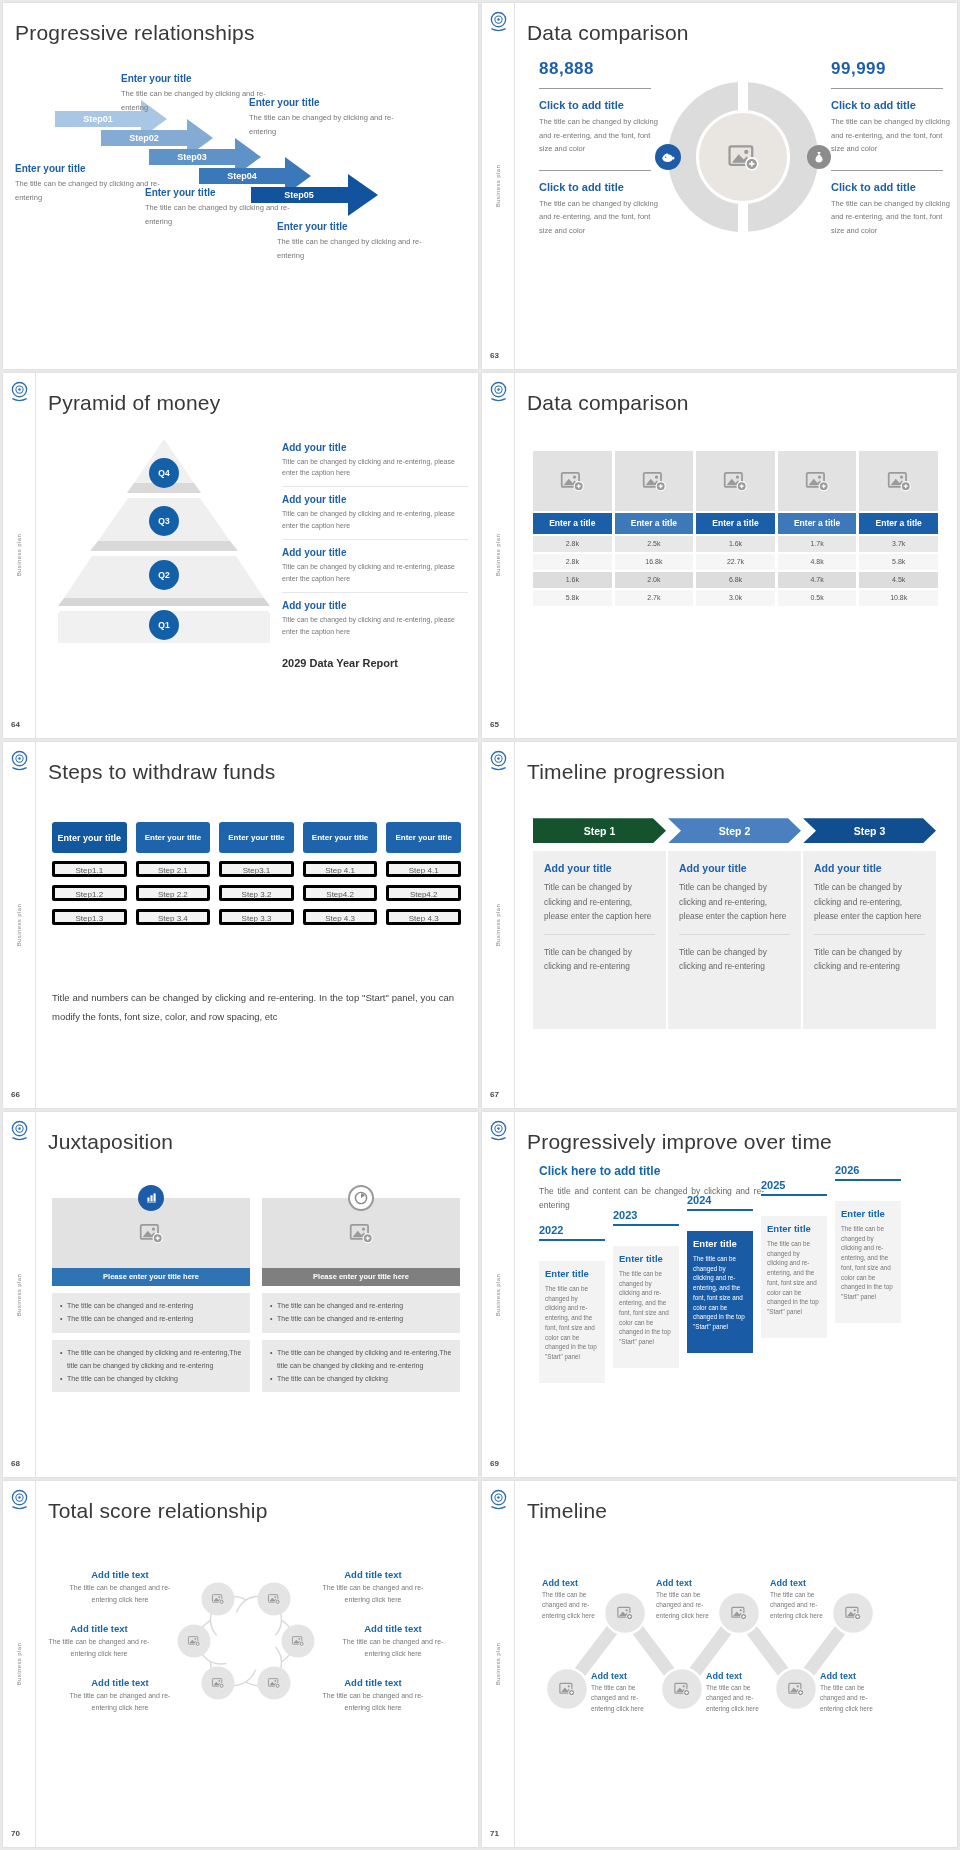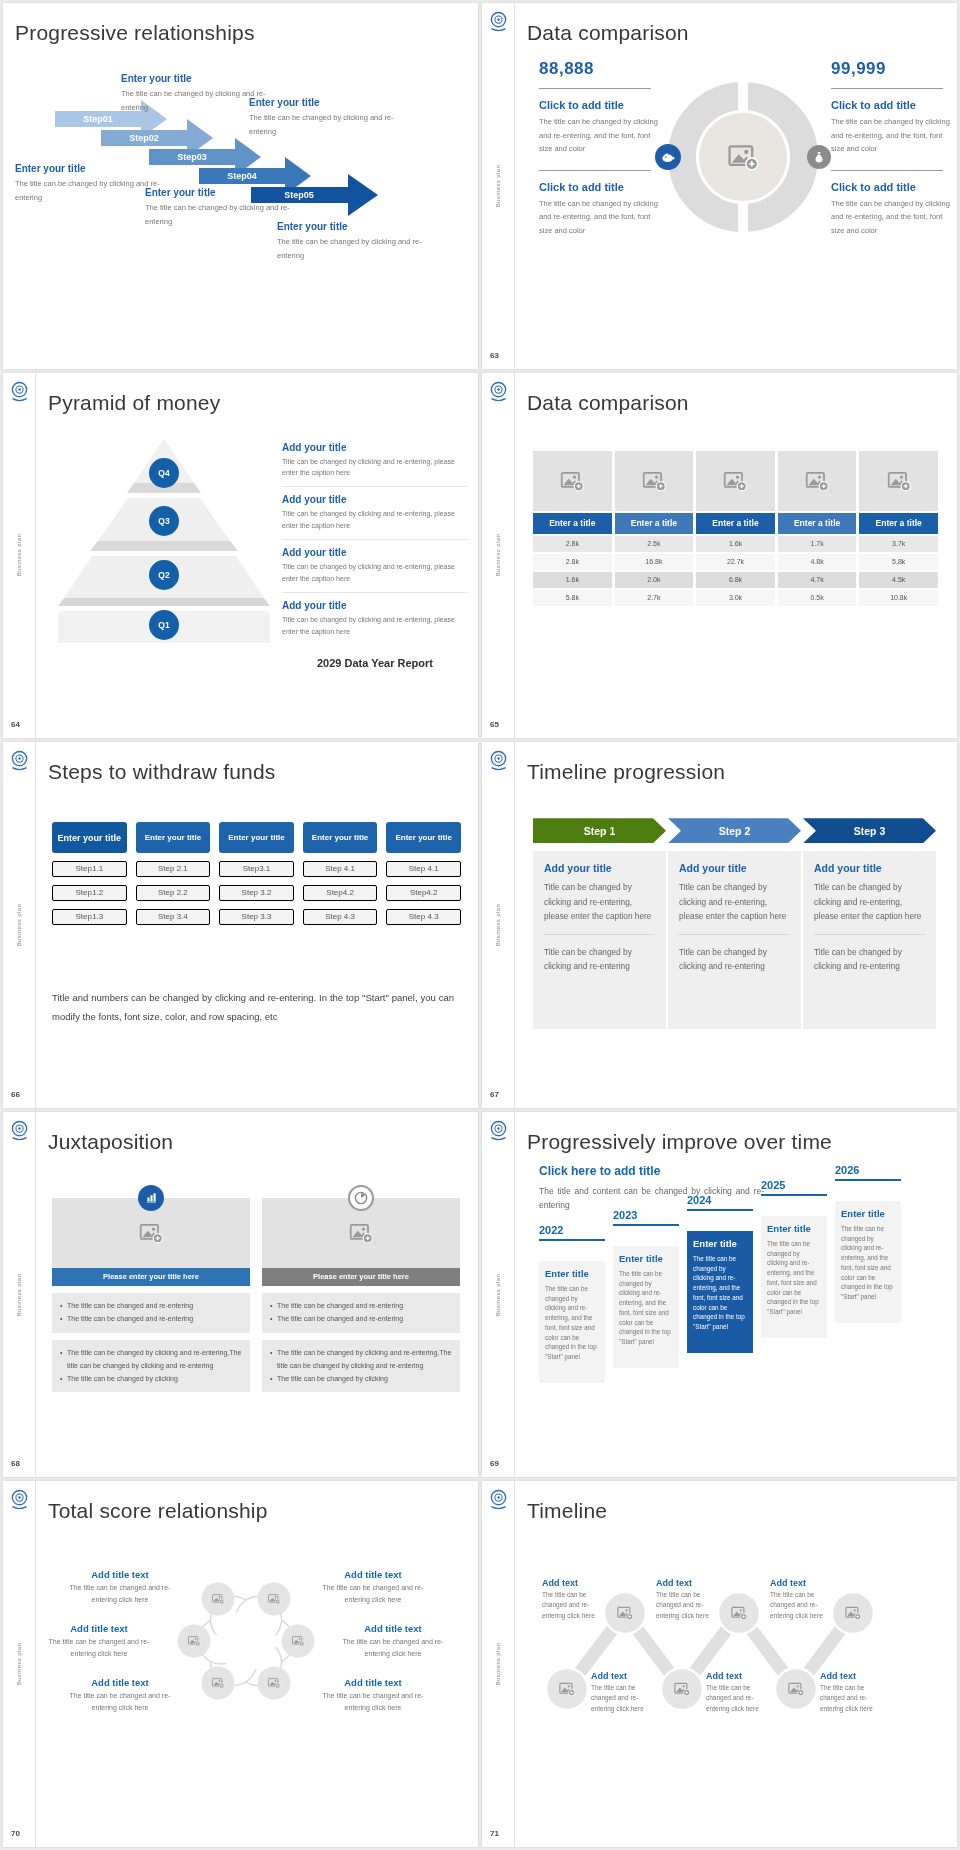--- a/index.html
+++ b/index.html
@@ -19,33 +19,33 @@
 .b7{font-size:7px;line-height:1.7;color:#777}
 
 .bignum{font-size:17px;font-weight:bold;color:#1d5fa9;letter-spacing:.5px}
 .sep{border:none;border-top:1px solid #9a9a9a;margin:9px 0 10px;width:112px}
 .s63t{font-size:11px;font-weight:bold;color:#1d5fa9;margin-bottom:4px}
 .donut{position:absolute;left:146px;top:72px;width:164px;height:164px}
 .ico-round{position:absolute;border-radius:50%;display:flex;align-items:center;justify-content:center}
 
 .e64{padding:7px 0;border-bottom:1px solid #e6e6e6}
 .e64:last-child{border-bottom:none}
-.foot64{position:absolute;left:246px;top:284px;width:186px;text-align:center;font-size:11px;font-weight:bold;color:#2f2f2f}
+.foot64{position:absolute;left:246px;top:284px;width:186px;text-align:left;font-size:11px;font-weight:bold;color:#2f2f2f}
 
 .t65{position:absolute;left:18px;top:78px;width:405px;display:grid;grid-template-columns:repeat(5,1fr);column-gap:3px;row-gap:2px}
 .t65 .img{height:60px;background:#e2e2e2;display:flex;align-items:center;justify-content:center}
 .t65 .hd{height:21px;display:flex;align-items:center;justify-content:center;color:#fff;font-weight:bold;font-size:8.5px}
 .hdd{background:#1a5fa8}.hdl{background:#3d78b8}
 .t65 .cell{height:16px;line-height:16px;text-align:center;font-size:7px;color:#555}
 .r1{background:#e8e8e8}.r2{background:#f6f6f6}.r3{background:#dddddd}.r4{background:#f6f6f6}
 
 .t66{position:absolute;left:16px;top:80px;width:409px;display:grid;grid-template-columns:repeat(5,1fr);column-gap:9px}
 .c66 .hd{min-height:31px;background:#1d64ad;border-radius:3px;color:#fff;font-weight:bold;font-size:8px;display:flex;align-items:center;justify-content:center;text-align:center;padding:2px 4px}
 .c66:first-child .hd{background:#12589f;font-size:9px}
-.c66 .cell{margin-top:8px;height:16px;line-height:14px;background:#f3f3f3;border:1px solid #000000;border-radius:2px;font-size:8px;color:#555;text-align:center}
+.c66 .cell{margin-top:8px;height:16px;line-height:14px;background:#f3f3f3;border:3px solid #000000;border-radius:2px;font-size:8px;color:#555;text-align:center}
 .note66{position:absolute;left:16px;top:246px;width:402px;font-size:9.5px;color:#3f3f3f;line-height:2;text-align:justify}
 
 .ar67{position:absolute;top:76px;width:133px;height:25px;color:#fff;font-weight:bold;font-size:10.5px;display:flex;align-items:center;justify-content:center}
 .arA{clip-path:polygon(0 0,calc(100% - 13px) 0,100% 50%,calc(100% - 13px) 100%,0 100%)}
 .arB{clip-path:polygon(0 0,calc(100% - 13px) 0,100% 50%,calc(100% - 13px) 100%,0 100%,13px 50%)}
 .p67{position:absolute;top:109px;width:133px;height:178px;background:#efefef;padding:11px}
 .p67 .t{font-size:10.5px;font-weight:bold;color:#1d5fa9;margin-bottom:6px}
 .p67 .b{font-size:8.3px;color:#666;line-height:1.75}
 .p67 .dv{border-top:1px solid #d8d8d8;margin:10px 0}
 
@@ -358,21 +358,21 @@
 <section class="slide">
   <div class="side">
     <svg class="logo">
           <use href="#sym-logo"></use>
         </svg>
     <div class="vtext">Business plan</div>
     <div class="pagenum">67</div>
   </div>
   <div class="content">
     <h2 class="ttl">Timeline progression</h2>
-    <div class="ar67 arA" style="left:18px;background:#4d7c0f">Step 1</div>
+    <div class="ar67 arA" style="left:18px;background:#14532d">Step 1</div>
     <div class="ar67 arB" style="left:153px;background:#4a80c0">Step 2</div>
     <div class="ar67 arB" style="left:288px;background:#114e90">Step 3</div>
     <div class="p67" style="left:18px">
       <div class="t">Add your title</div>
       <div class="b">Title can be changed by clicking and re-entering, please enter the caption here</div>
       <div class="dv"></div>
       <div class="b">Title can be changed by clicking and re-entering</div>
     </div>
     <div class="p67" style="left:153px">
       <div class="t">Add your title</div>

